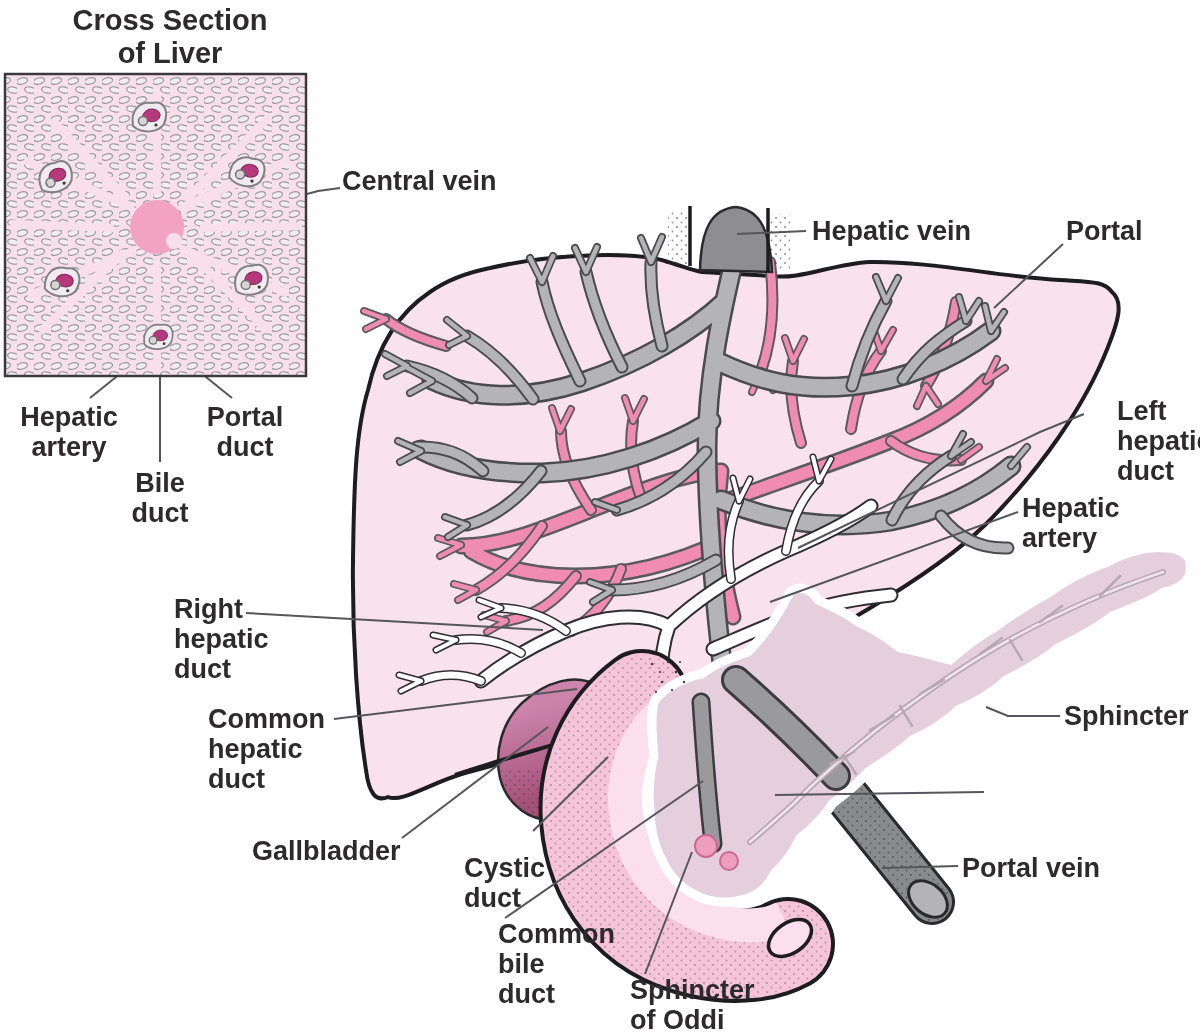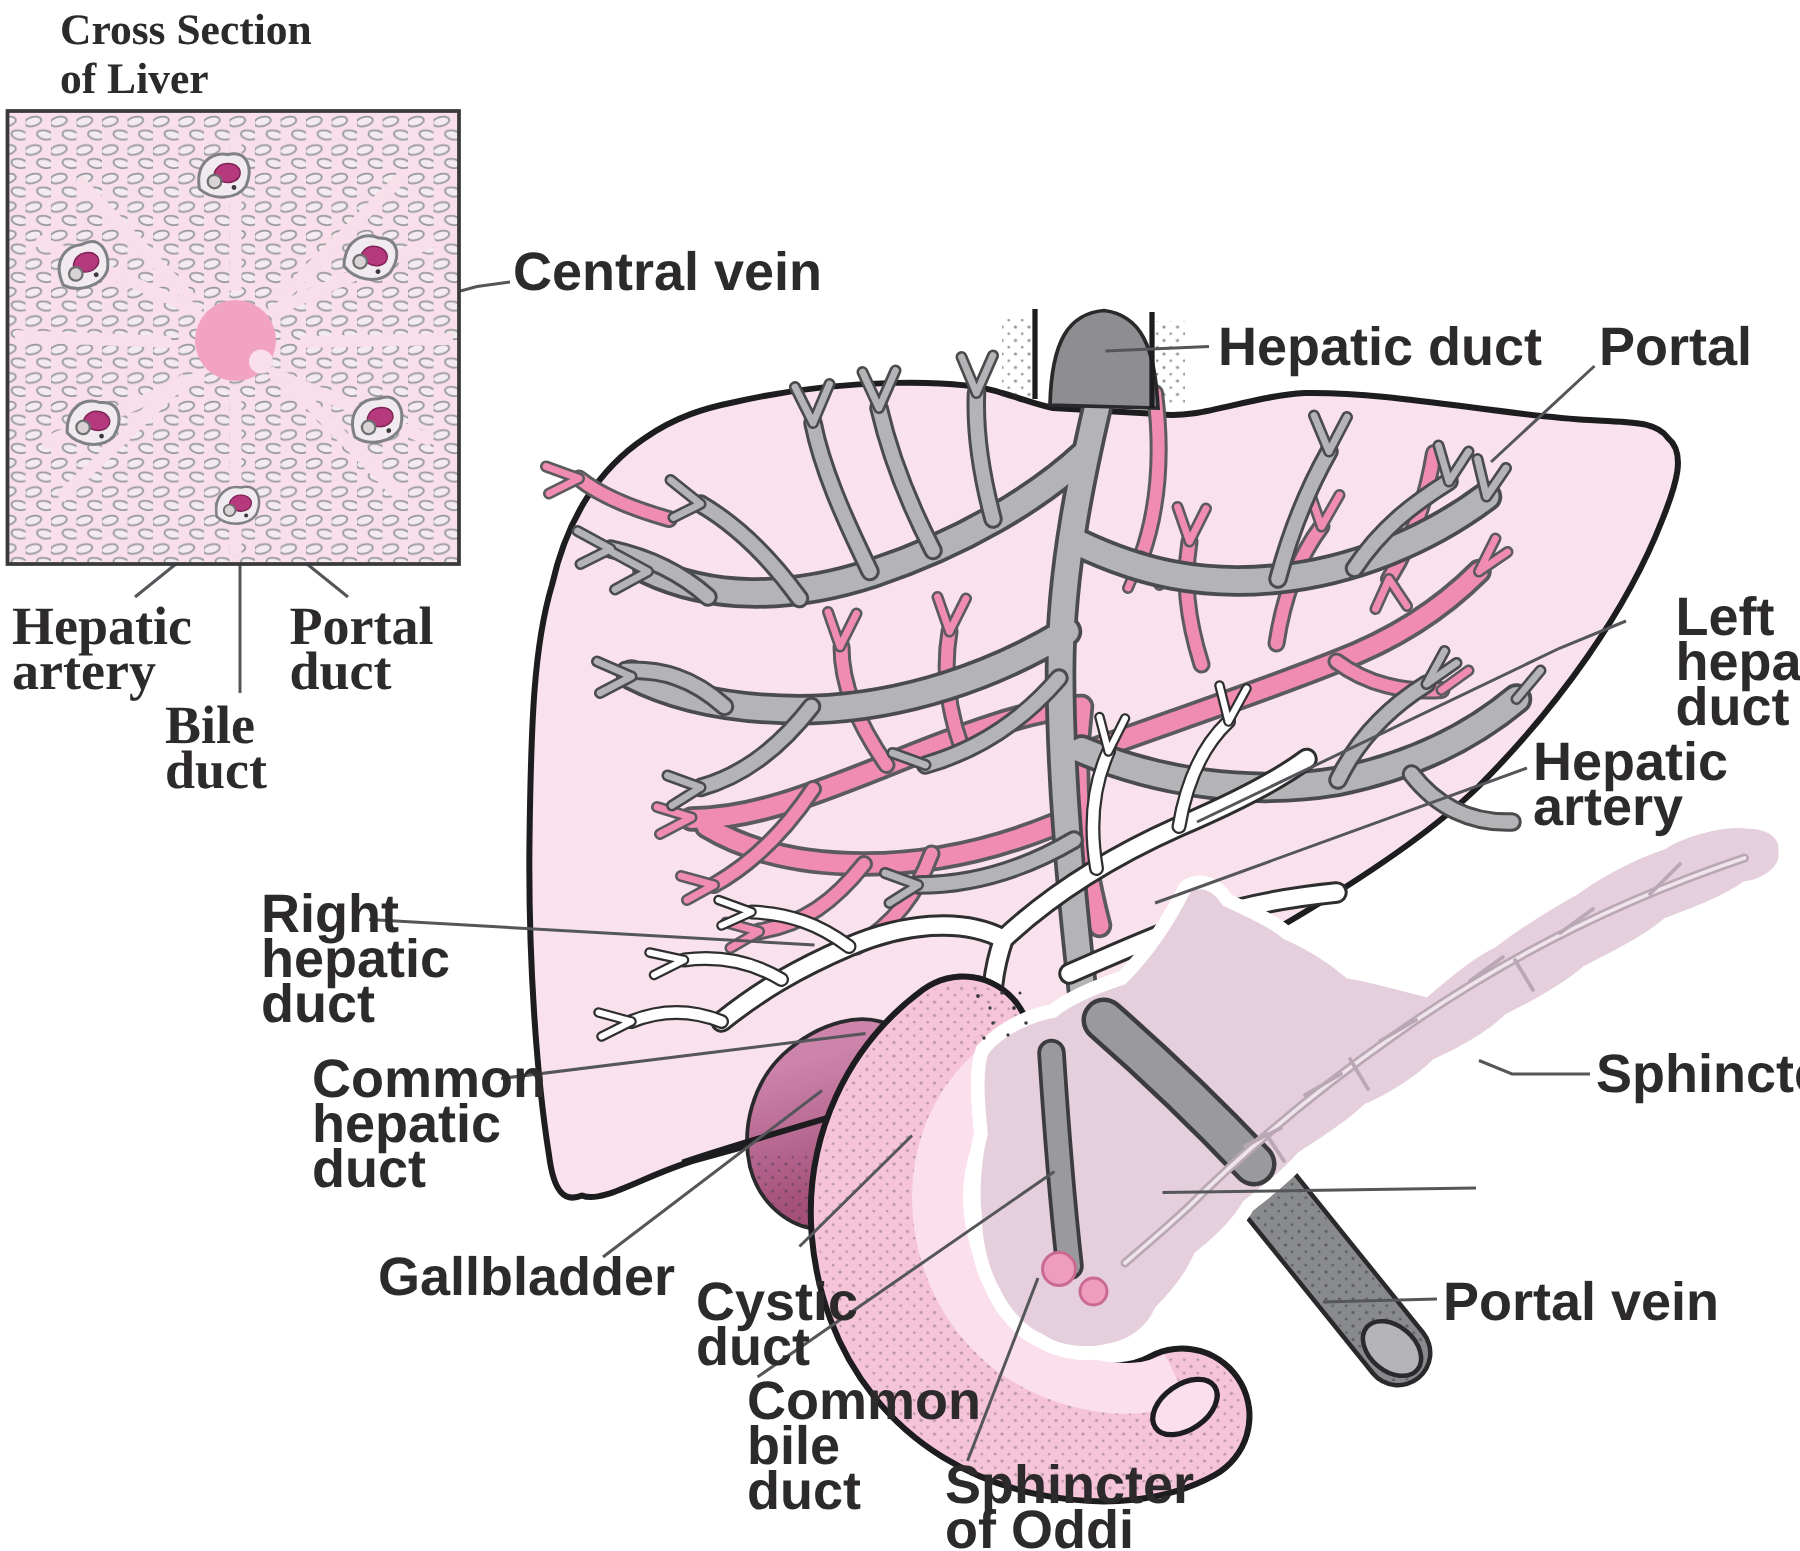--- a/index.html
+++ b/index.html
@@ -2,24 +2,24 @@
 <html><head>
 <meta charset="utf-8">
 <style>
   html,body{margin:0;padding:0;background:#fff;}
   .stage{
     position:relative;width:1200px;height:1034px;background:#fff;overflow:hidden;
     font-family:"Liberation Sans","DejaVu Sans",sans-serif;
   }
   .stage svg{position:absolute;left:0;top:0;}
   .lbl{
-    position:absolute;color:#2d2a2b;font-weight:700;font-size:36px;line-height:30px;
+    position:absolute;color:#2d2a2b;font-weight:700;font-size:27px;line-height:30px;
     white-space:pre-line;letter-spacing:0px;
   }
-  .lbl.center{font-family:Liberation Serif, serif;}
+  .lbl.center{text-align:center;}
   .title{font-size:29px;line-height:33px;}
 </style>
 </head>
 <body>
 
 <div class="stage">
 
 <svg width="1200" height="1034" viewBox="0 0 1200 1034">
   <defs>
     <pattern id="cells" width="17" height="19" patternUnits="userSpaceOnUse">
@@ -202,21 +202,21 @@
 of Liver</div>
 
 <div class="lbl" style="left:342px;top:166px;">Central vein</div>
 <div class="lbl center" style="left:8px;top:402px;width:122px;">Hepatic
 artery</div>
 <div class="lbl center" style="left:110px;top:468px;width:100px;">Bile
 duct</div>
 <div class="lbl center" style="left:193px;top:402px;width:104px;">Portal
 duct</div>
 
-<div class="lbl" style="left:812px;top:216px;">Hepatic duct</div>
+<div class="lbl" style="left:812px;top:216px;">Hepatic vein</div>
 <div class="lbl" style="left:1066px;top:216px;">Portal</div>
 <div class="lbl" style="left:1086px;top:396px;margin-left:31px;">Left
 hepatic
 duct</div>
 <div class="lbl" style="left:1022px;top:493px;">Hepatic
 artery</div>
 <div class="lbl" style="left:174px;top:594px;">Right
 hepatic
 duct</div>
 <div class="lbl" style="left:208px;top:704px;">Common

